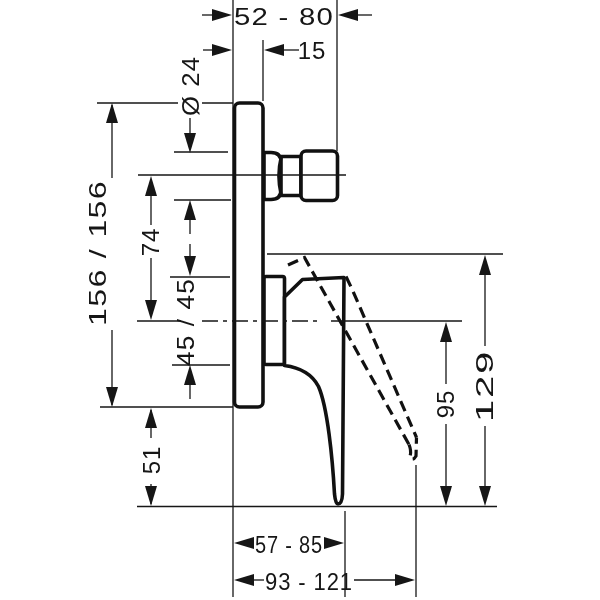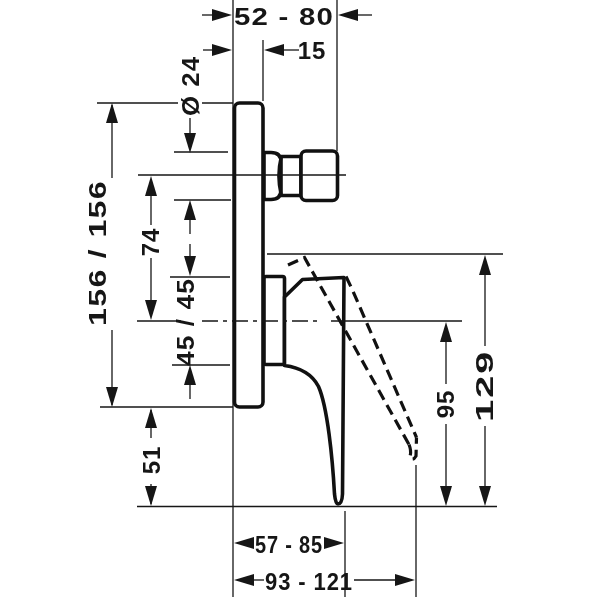--- a/index.html
+++ b/index.html
@@ -1,17 +1,17 @@
 <!DOCTYPE html>
 <html><head>
 <meta charset="utf-8">
 <style>
   html,body{margin:0;padding:0;background:#fff;}
   .canvas{position:relative;width:536px;height:600px;background:#fff;overflow:hidden;
-          font-family:"Liberation Sans", sans-serif;font-weight:bold;}
+          font-family:"Liberation Sans", sans-serif;}
   svg{position:absolute;left:0;top:0;}
   text{fill:#161616;font-family:"Liberation Sans", sans-serif;font-size:24px;letter-spacing:1px;}
   .thin{stroke:#161616;stroke-width:1.3;fill:none;}
   .thick{stroke:#111;stroke-width:3.6;fill:#fff;stroke-linejoin:round;}
   .thickline{stroke:#111;stroke-width:3.2;fill:none;stroke-linecap:round;}
   .dash{stroke:#111;stroke-width:3.2;fill:none;stroke-dasharray:11 6;stroke-linecap:butt;}
   .arrow{fill:#161616;stroke:none;}
 </style>
 </head>
 <body>

